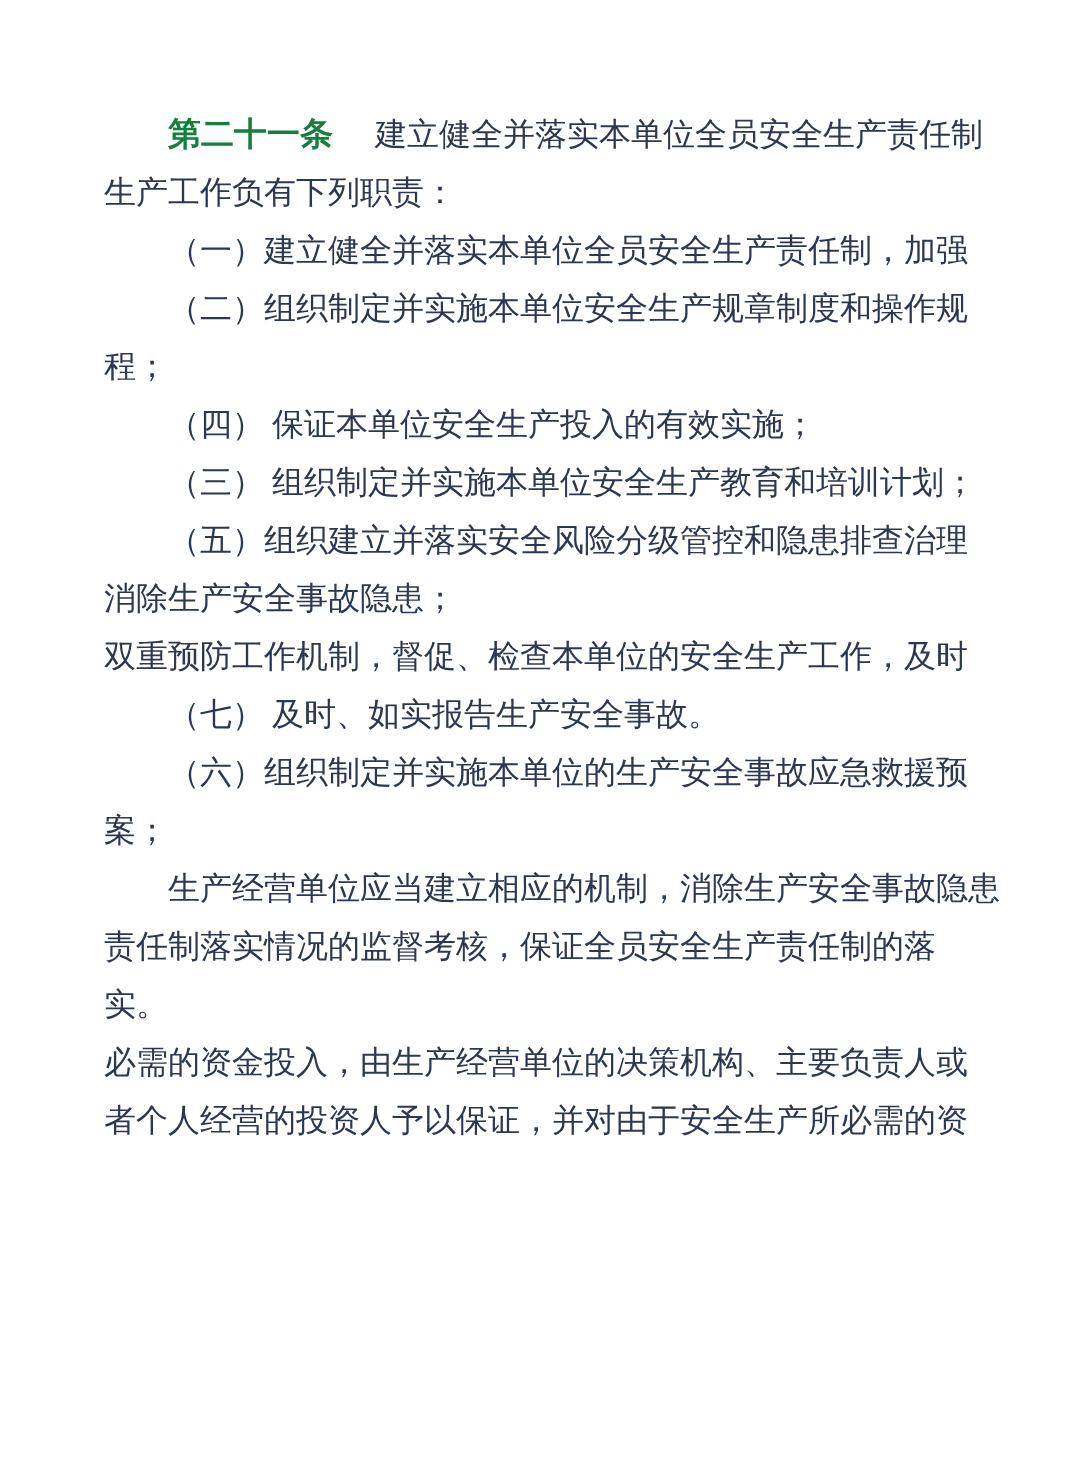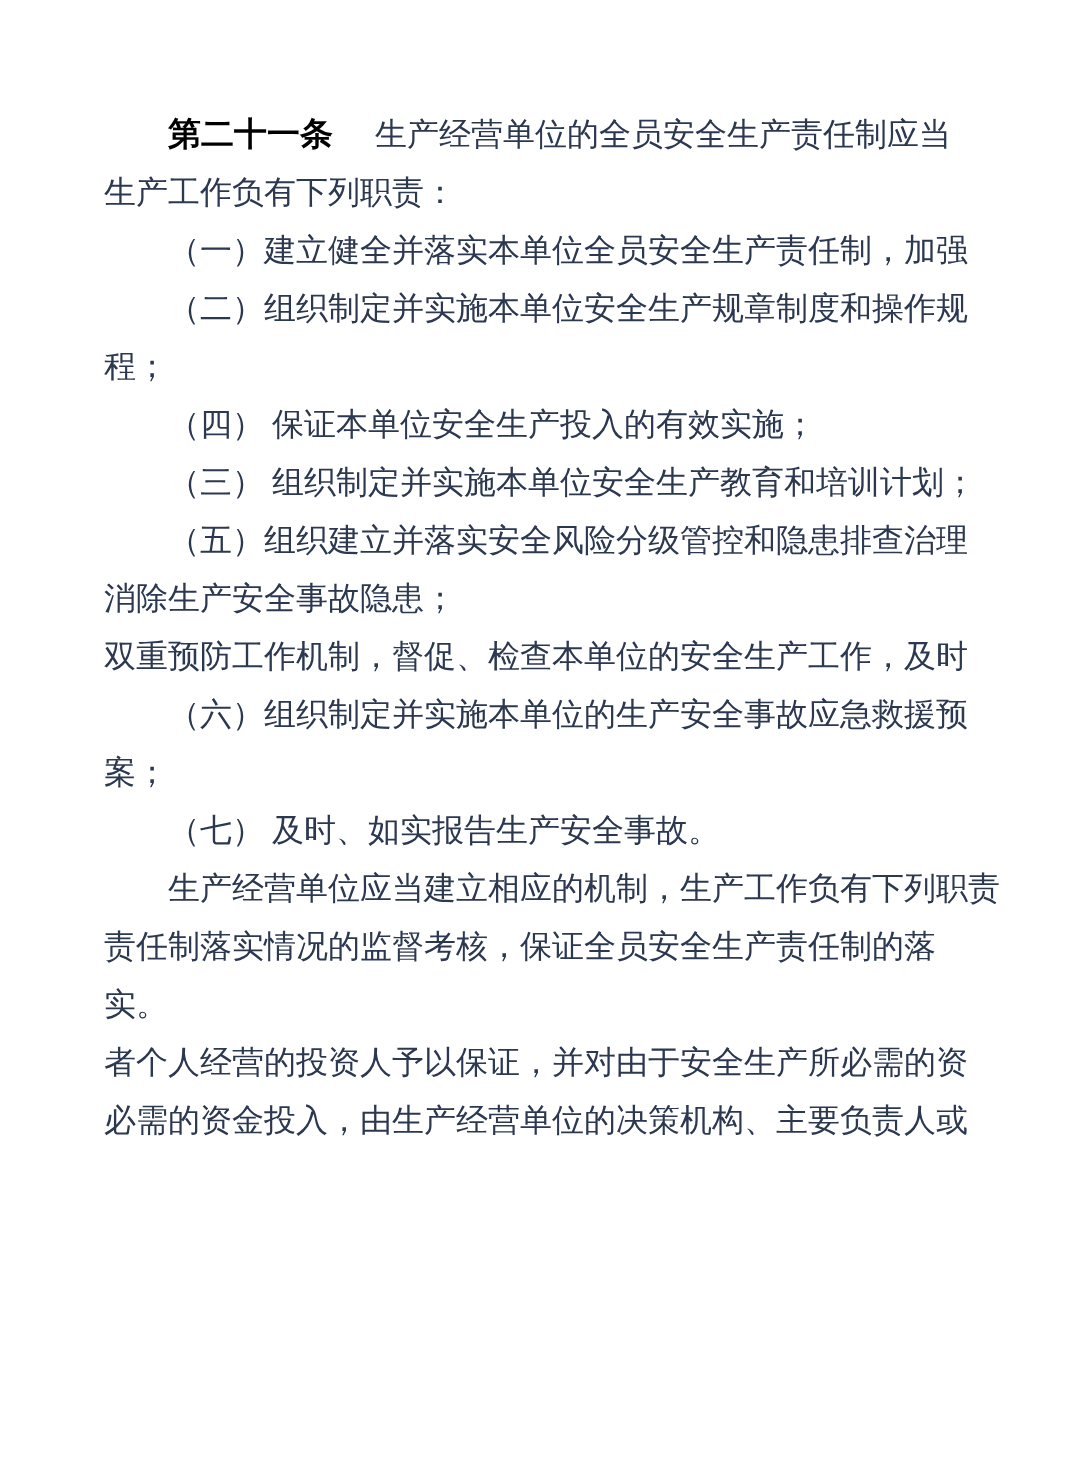--- a/index.html
+++ b/index.html
@@ -24,32 +24,32 @@
     height: 58px;
     color: #2c3850;
     white-space: nowrap;
     letter-spacing: 0px;
   }
   .line.indent { text-indent: 64px; }
   .article-label {
     font-family: "Liberation Sans", "DejaVu Sans", sans-serif;
     font-weight: 700;
     font-size: 33px;
-    color: #000000;
+    color: #15803d;
     margin-right: 42px;
   }
 </style>
 </head>
 <body>
 
 <div class="page">
   <div class="content">
 
     <div class="para">
-      <div class="line indent"><span class="article-label">第二十一条</span><span>生产经营单位的全员安全生产责任制应当</span></div>
+      <div class="line indent"><span class="article-label">第二十一条</span><span>建立健全并落实本单位全员安全生产责任制</span></div>
       <div class="line">生产工作负有下列职责：</div>
     </div>
 
     <div class="para">
       <div class="line indent">（一）建立健全并落实本单位全员安全生产责任制，加强</div>
     </div>
 
     <div class="para">
       <div class="line indent">（二）组织制定并实施本单位安全生产规章制度和操作规</div>
       <div class="line">程；</div>
@@ -63,34 +63,34 @@
       <div class="line indent">（三） 组织制定并实施本单位安全生产教育和培训计划；</div>
     </div>
 
     <div class="para">
       <div class="line indent">（五）组织建立并落实安全风险分级管控和隐患排查治理</div>
       <div class="line">消除生产安全事故隐患；</div>
       <div class="line">双重预防工作机制，督促、检查本单位的安全生产工作，及时</div>
     </div>
 
     <div class="para">
+      <div class="line indent">（七） 及时、如实报告生产安全事故。</div>
+    </div>
+
+    <div class="para">
       <div class="line indent">（六）组织制定并实施本单位的生产安全事故应急救援预</div>
       <div class="line">案；</div>
     </div>
 
-    <div class="para">
-      <div class="line indent">（七） 及时、如实报告生产安全事故。</div>
-    </div>
-
 
     <div class="para">
-      <div class="line indent">生产经营单位应当建立相应的机制，生产工作负有下列职责</div>
+      <div class="line indent">生产经营单位应当建立相应的机制，消除生产安全事故隐患</div>
       <div class="line">责任制落实情况的监督考核，保证全员安全生产责任制的落</div>
       <div class="line">实。</div>
     </div>
 
     <div class="para">
+      <div class="line">必需的资金投入，由生产经营单位的决策机构、主要负责人或</div>
       <div class="line">者个人经营的投资人予以保证，并对由于安全生产所必需的资</div>
-      <div class="line">必需的资金投入，由生产经营单位的决策机构、主要负责人或</div>
     </div>
 
   </div>
 </div>
 
 </body></html>

